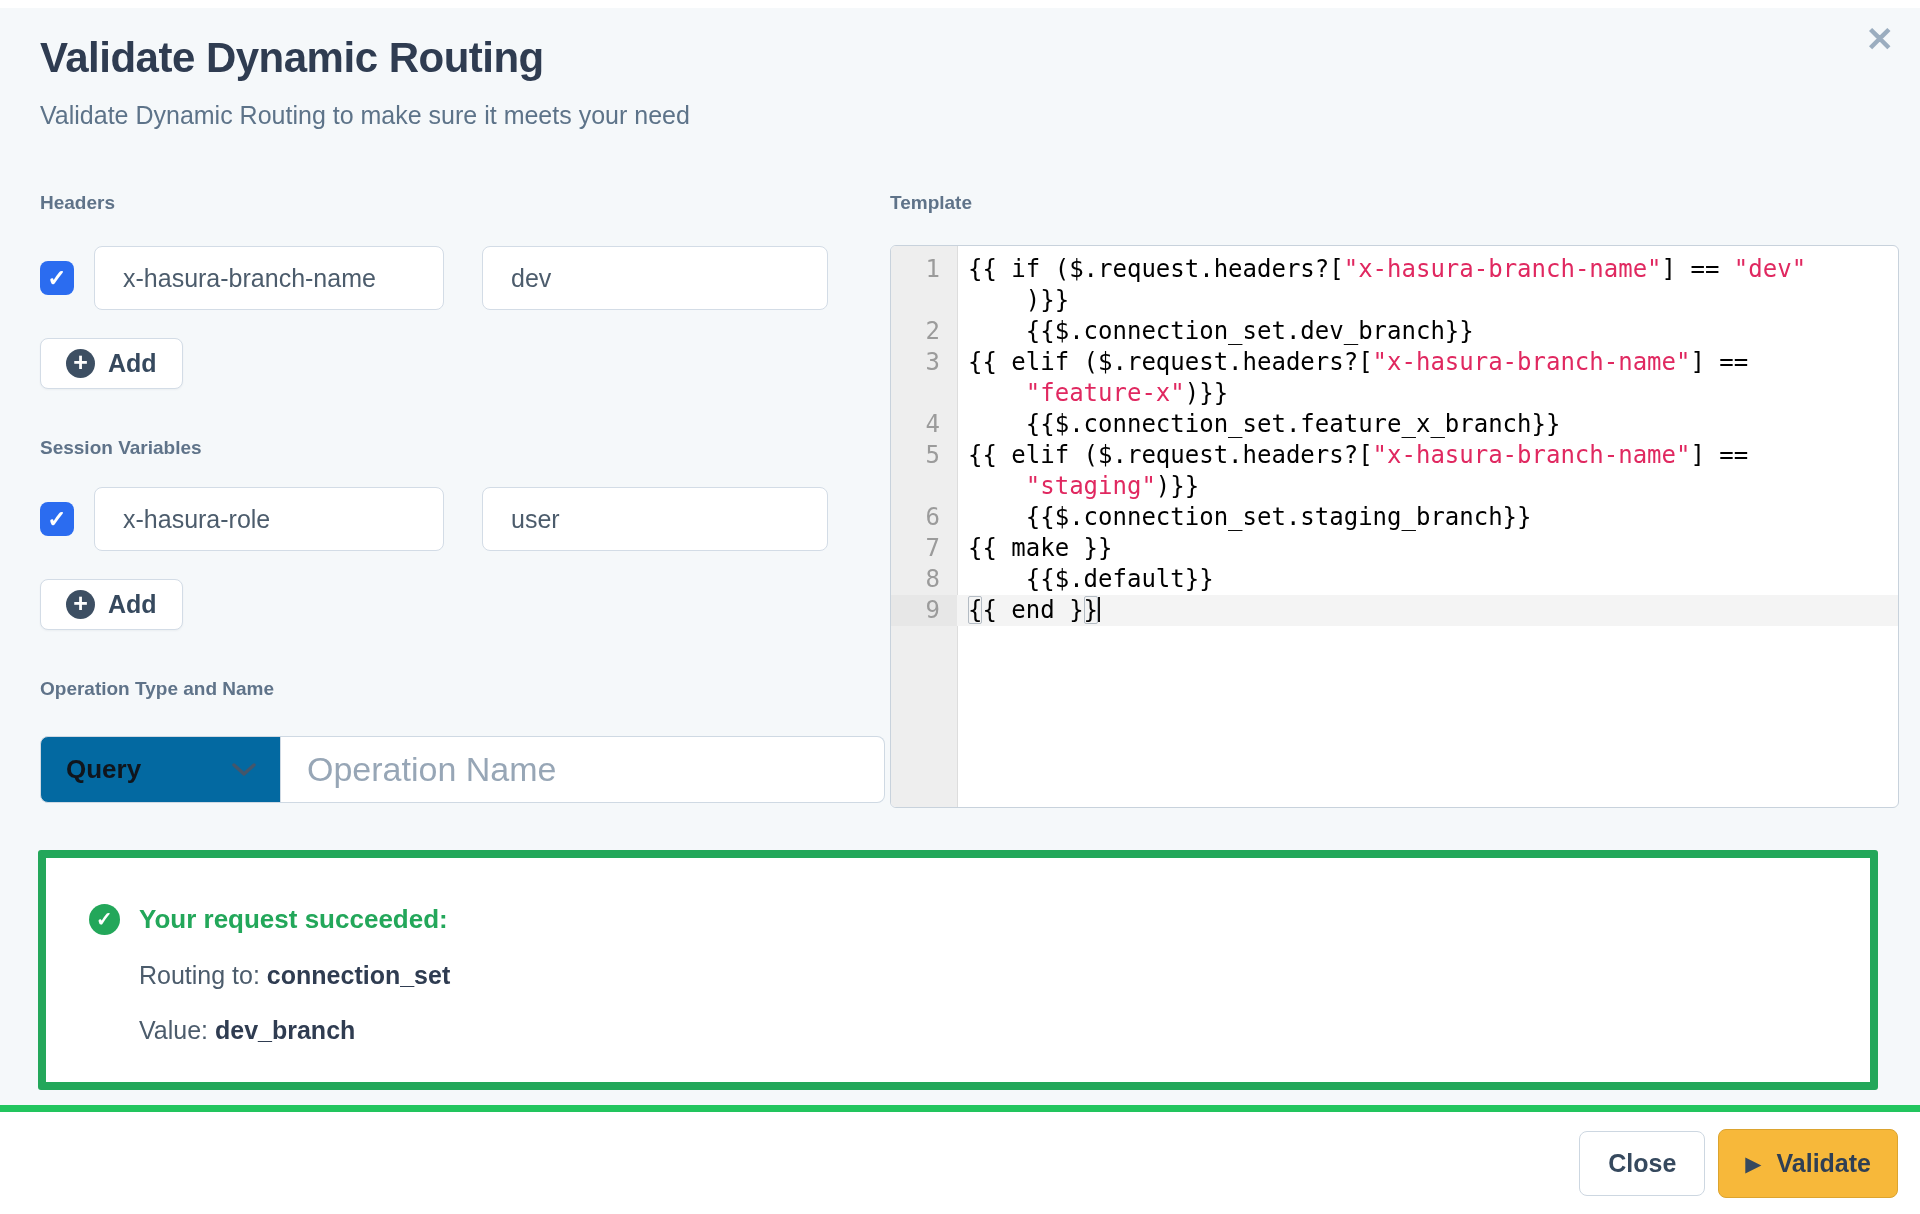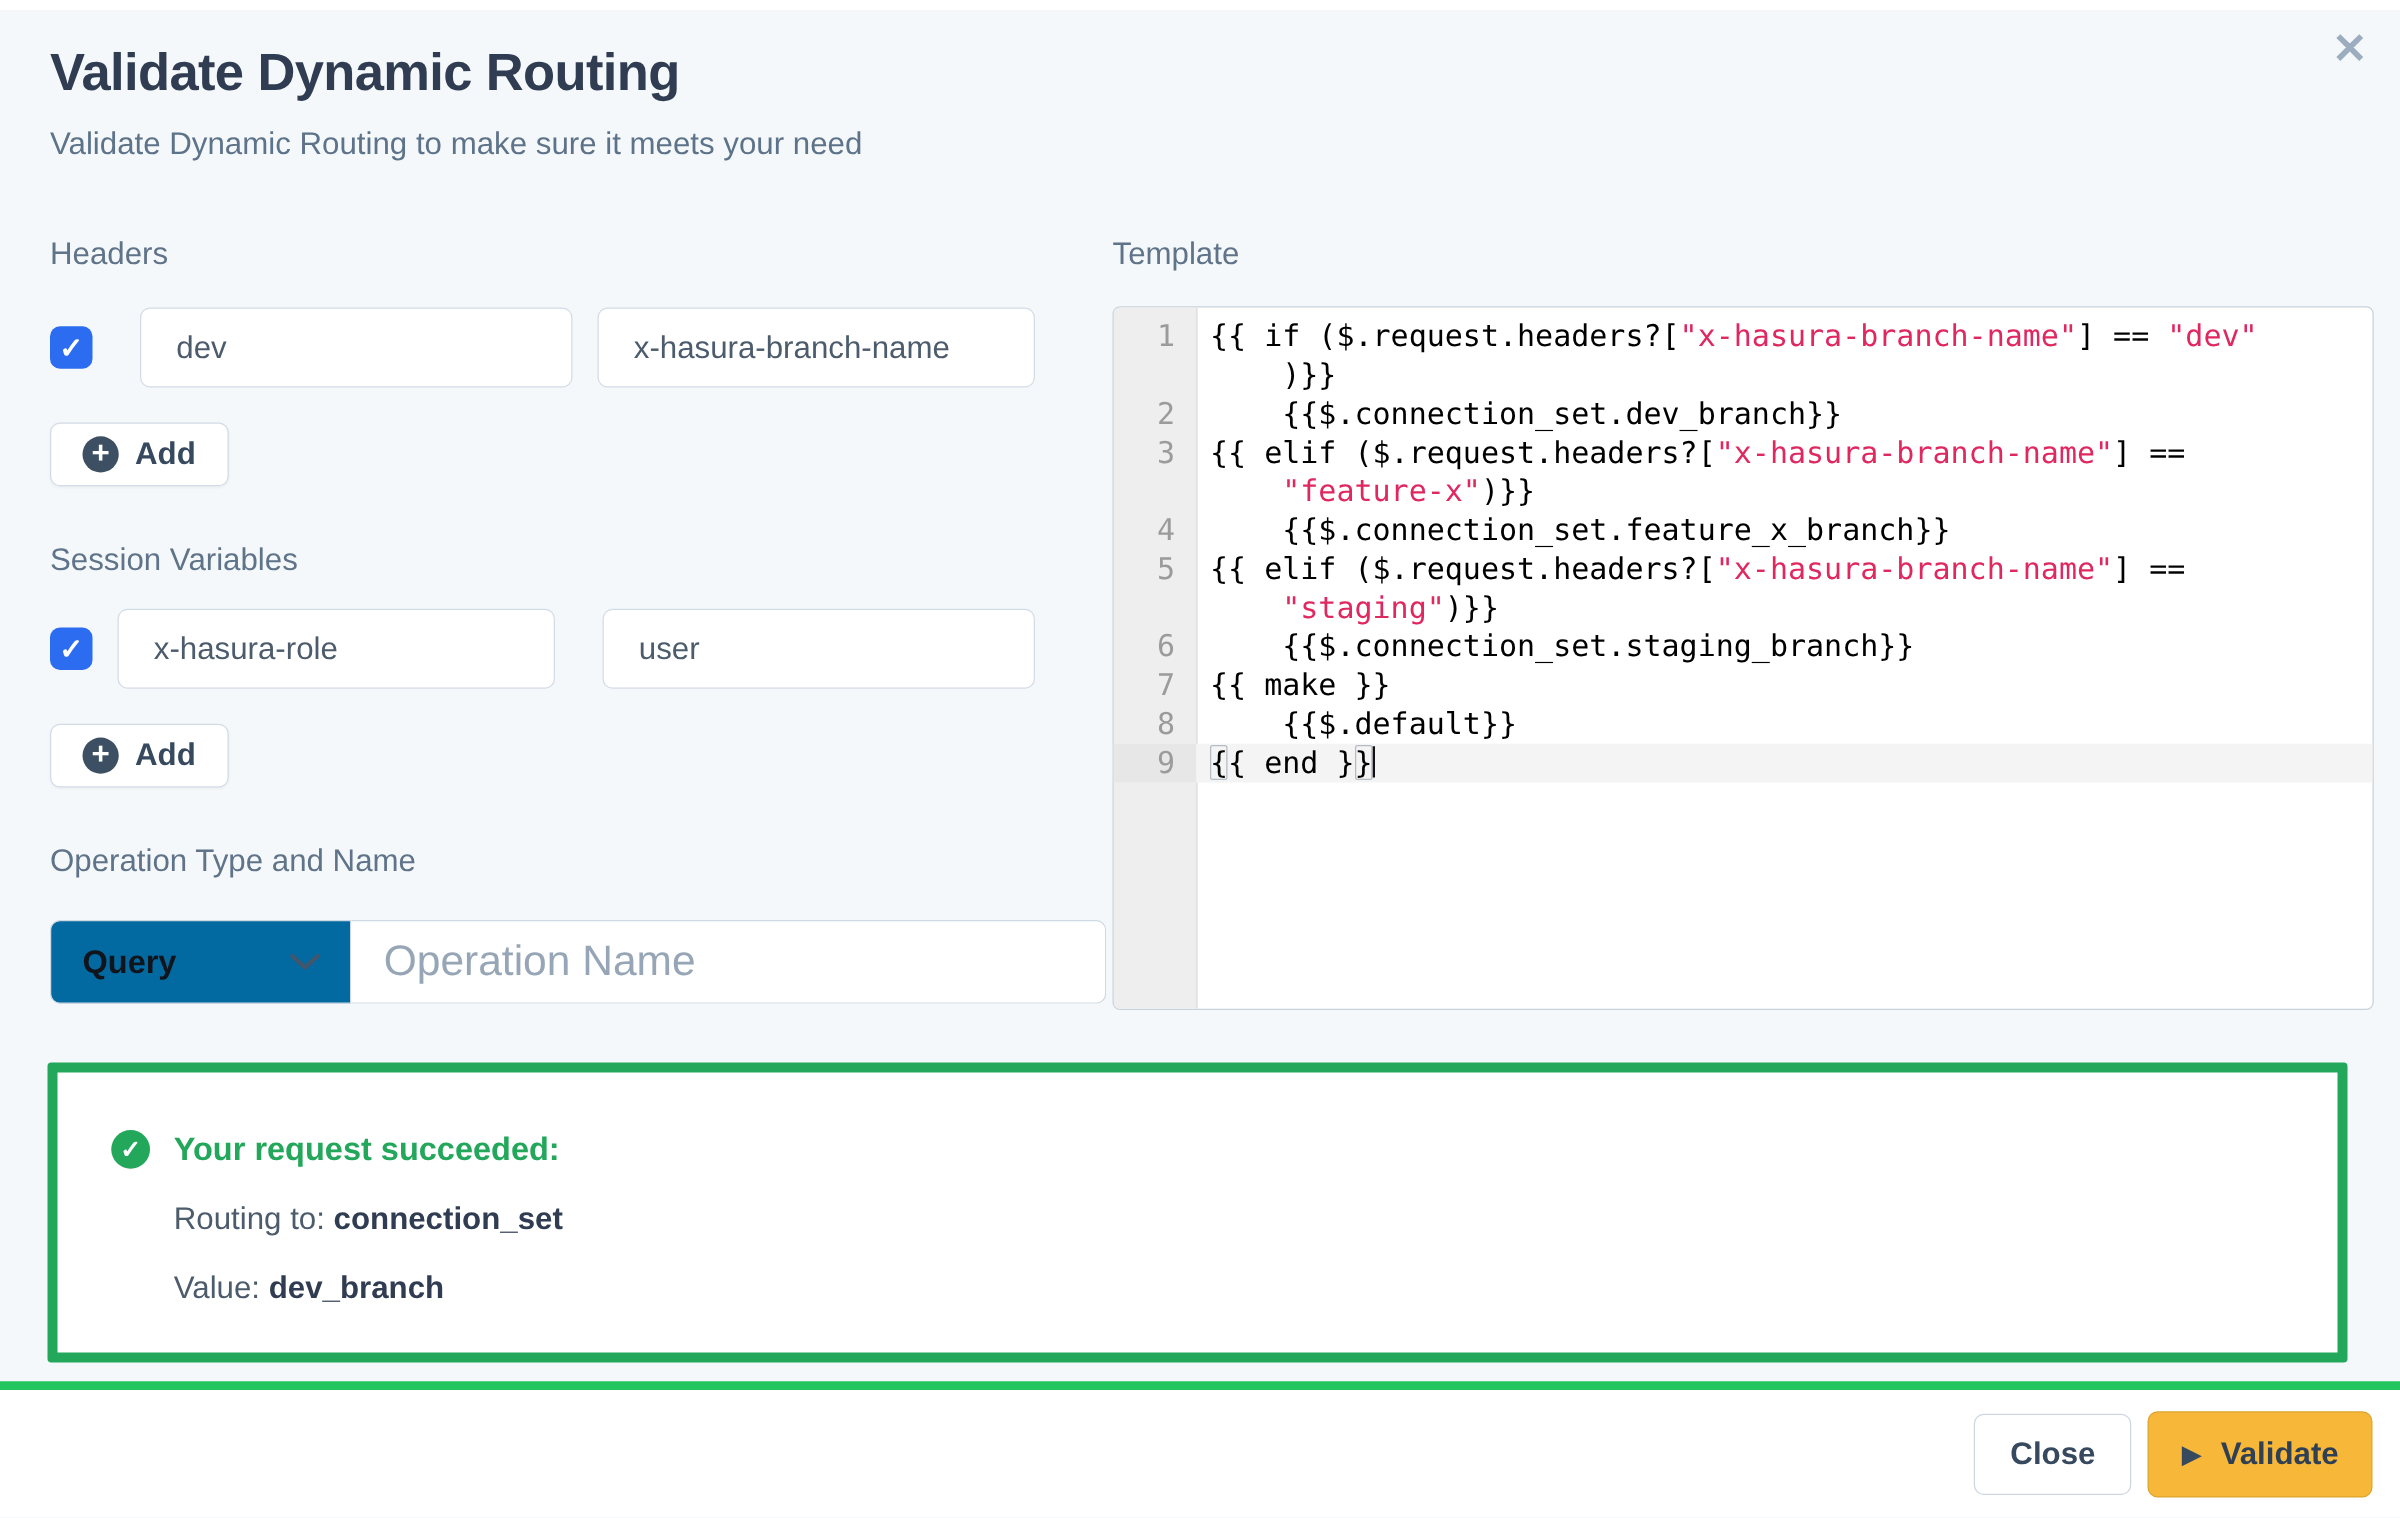--- a/index.html
+++ b/index.html
@@ -13,21 +13,21 @@
   .modal-header{padding:26px 40px 0 40px;position:relative;}
   .modal-title{font-size:42px;line-height:48px;font-weight:bold;color:#2f3c51;letter-spacing:-.5px;}
   .modal-subtitle{margin-top:18px;font-size:25px;line-height:30px;color:#5d7389;}
   .close-x{
     position:absolute;top:14px;right:26px;font-size:34px;font-weight:bold;
     color:#9badbf;cursor:pointer;line-height:34px;
   }
   .content{display:flex;margin-top:58px;padding-left:40px;}
   .left-col{width:850px;flex:none;}
   .right-col{flex:1;margin-right:21px;}
-  .section-label{font-size:25px;line-height:30px;font-weight:normal;color:#5f7389;}
+  .section-label{font-size:19px;line-height:30px;font-weight:bold;color:#5f7389;}
   .kv-row{display:flex;align-items:center;margin-top:28px;}
   .sv .kv-row{margin-top:24px;}
   .checkbox{
     width:34px;height:34px;flex:none;background:#2b6cf0;border-radius:8px;
     display:flex;align-items:center;justify-content:center;
     color:#fff;font-size:23px;font-weight:bold;cursor:pointer;
   }
   .kv-input{
     height:64px;width:350px;box-sizing:border-box;background:#fff;
     border:1px solid #d3dce6;border-radius:8px;
@@ -125,22 +125,22 @@
 </div>
 
 <div class="content">
   <div class="left-col">
 
     <div class="section-label">Headers</div>
     <div class="kv-row">
       <div class="checkbox">
         <span>✓</span>
       </div>
+      <input class="kv-input key" type="text" value="x-hasura-branch-name" style="">
       <input class="kv-input val" type="text" value="dev" style="">
-      <input class="kv-input key" type="text" value="x-hasura-branch-name" style="">
     </div>
     <div class="add-btn">
       <span class="add-icon">
           <span>+</span>
         </span>
       <span class="add-label">Add</span>
     </div>
 
     <div class="sv">
       <div class="section-label mt-lg">Session Variables</div>

